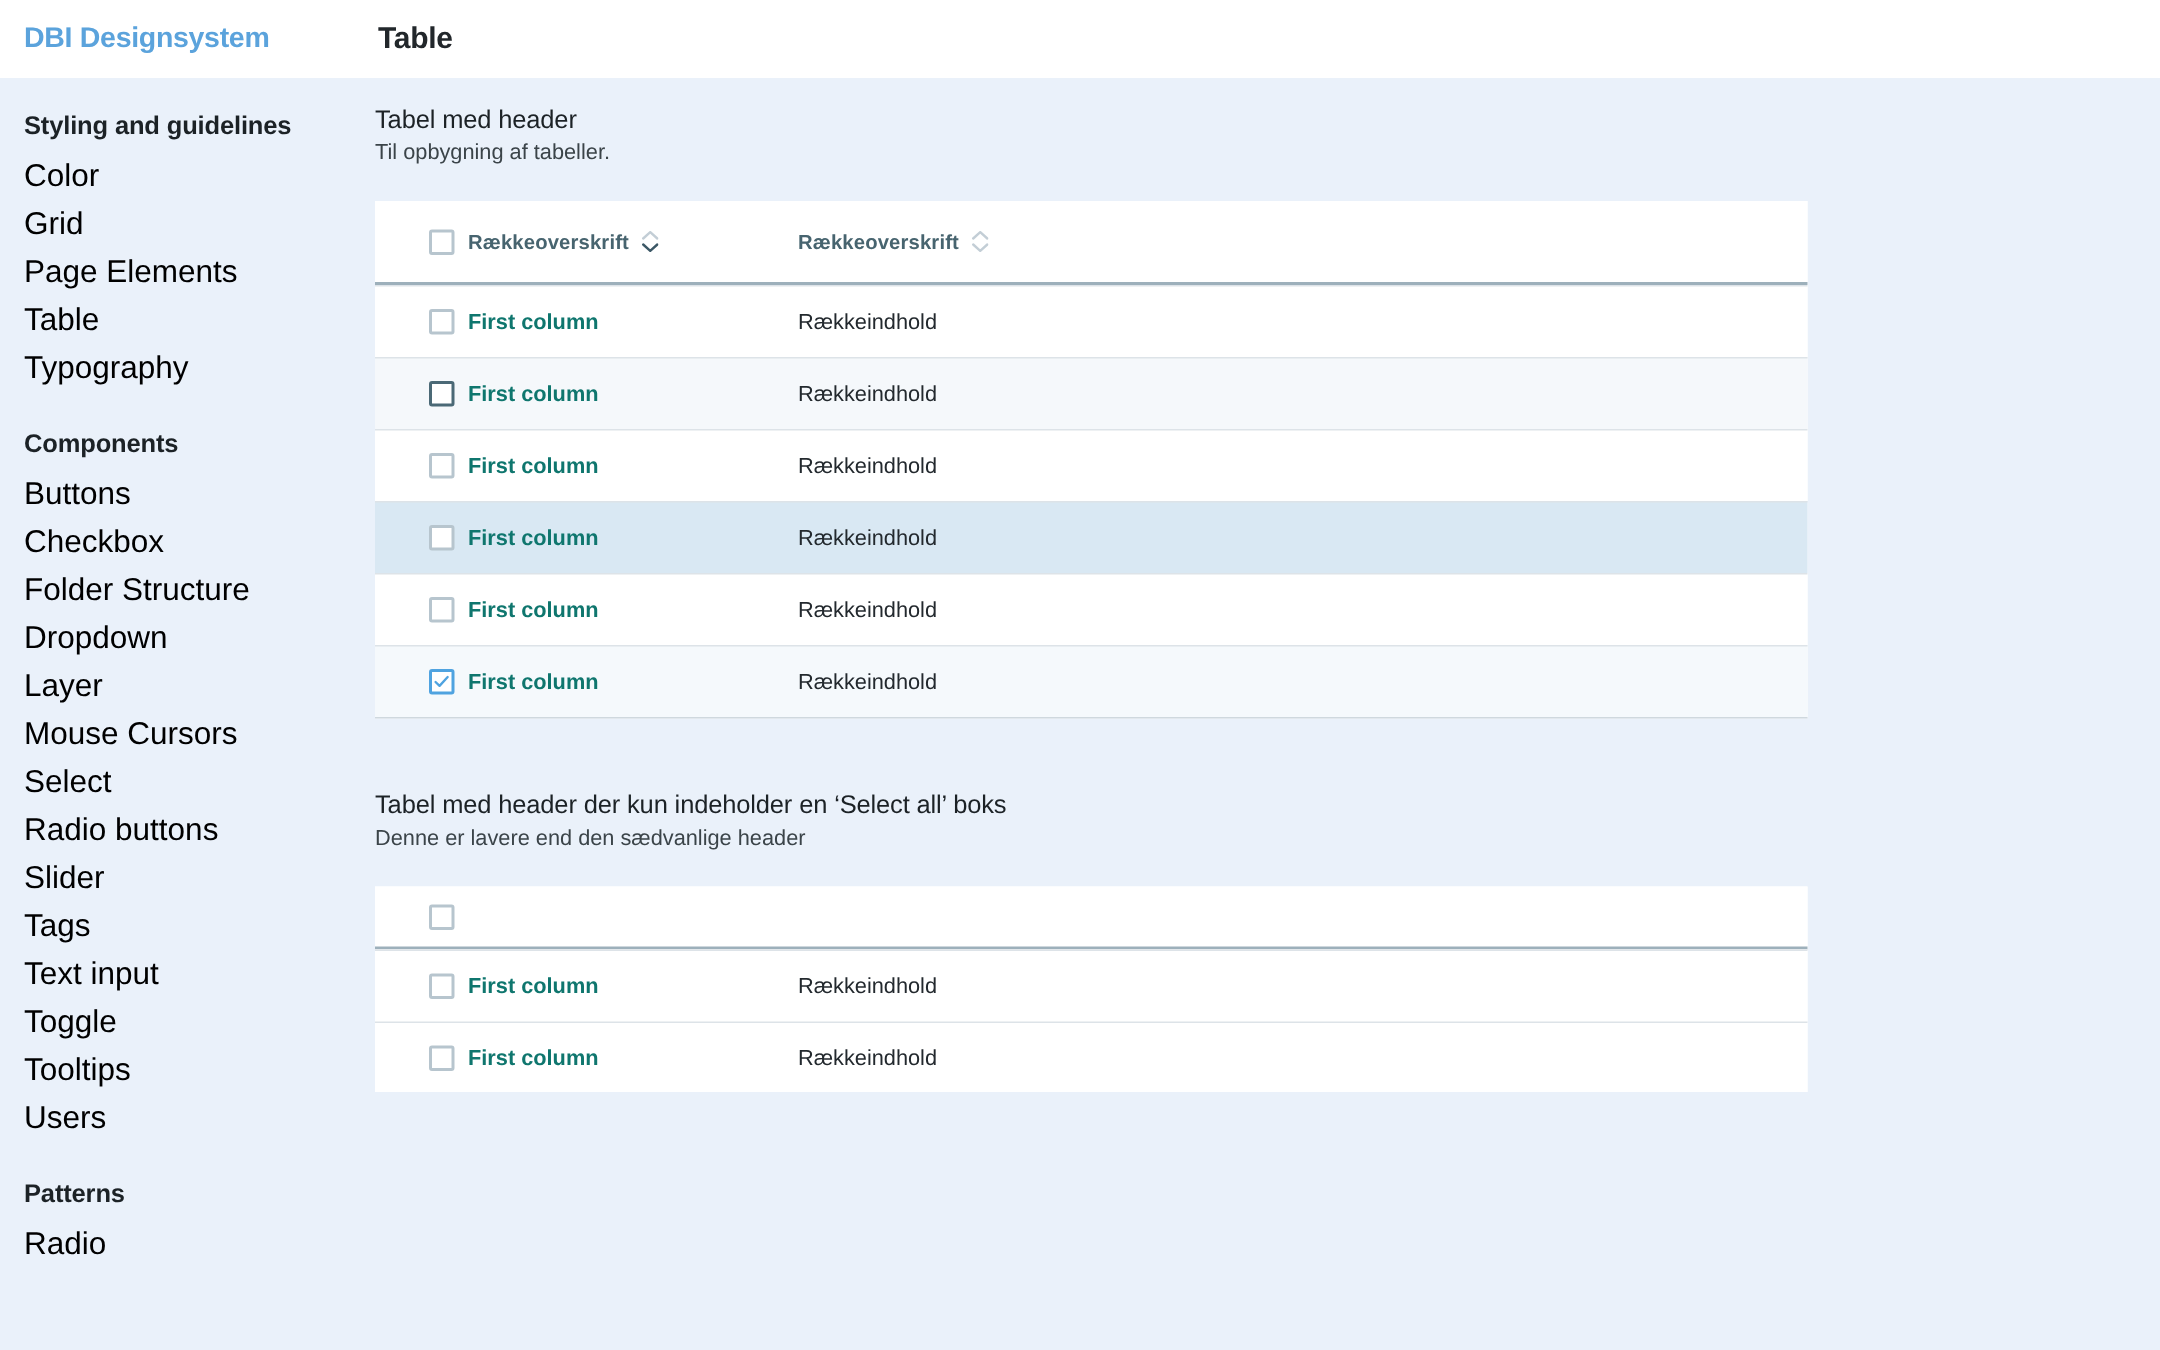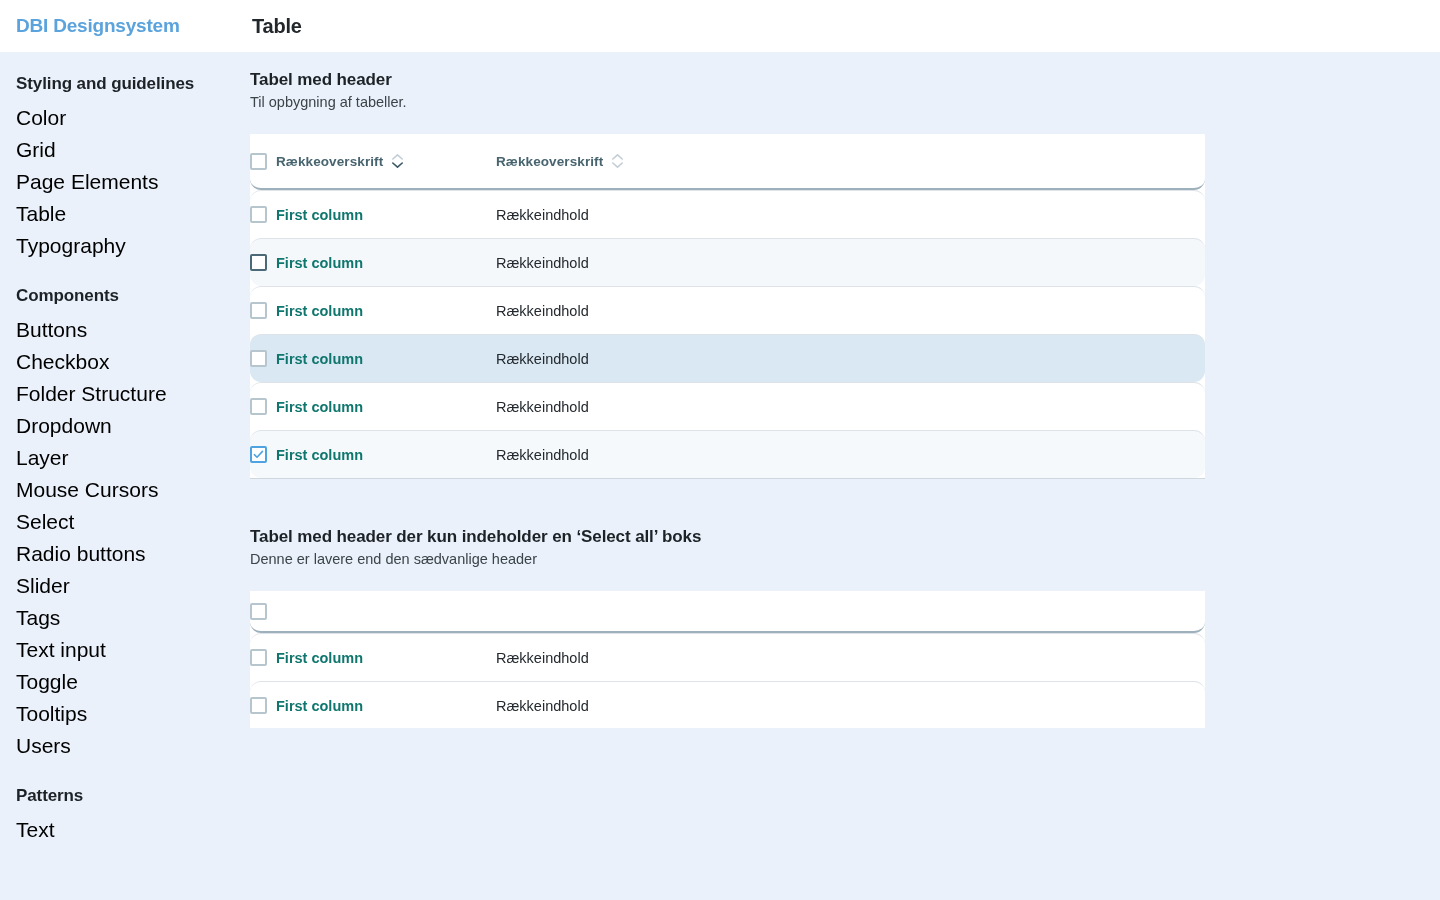--- a/index.html
+++ b/index.html
@@ -72,45 +72,44 @@
   
   .main {
     flex: 1 1 auto;
     background: #eaf1fa;
     padding: 18px 0 0 16px;
     overflow: hidden;
   }
   .section + .section { margin-top: 48px; }
   .section-title {
     font-size: 17px;
-    font-weight: 700;
+    font-weight: 400;
     color: #1c2226;
     letter-spacing: -0.1px;
     margin-bottom: 4px;
   }
   .section-sub {
     font-size: 14.5px;
     color: #3b4449;
     margin-bottom: 24px;
   }
 
   
   .table-wrap {
     width: 955px;
     background: #ffffff;
     border-bottom: 1px solid #cfd8de;
   }
   .trow {
     display: flex;
     align-items: center;
     height: 48px;
-    padding-left: 0;
+    padding-left: 36px;
     border-top: 1px solid #dde3e8;
     background: #ffffff;
-    border-radius: 11px;
   }
   .trow:first-child { border-top: none; }
 
   .thead {
     height: 56px;
     border-top: none;
     border-bottom: 2px solid #9db0bb;
     background: #ffffff;
   }
   .thead.compact { height: 42px; }
@@ -200,21 +199,21 @@
         <a class="nav-item">Radio buttons</a>
         <a class="nav-item">Slider</a>
         <a class="nav-item">Tags</a>
         <a class="nav-item">Text input</a>
         <a class="nav-item">Toggle</a>
         <a class="nav-item">Tooltips</a>
         <a class="nav-item">Users</a>
       </div>
       <div class="nav-group">
         <div class="nav-heading">Patterns</div>
-        <a class="nav-item">Text</a>
+        <a class="nav-item">Radio</a>
       </div>
     </nav>
 
   <main class="main" id="main">
       <section class="section">
         <h2 class="section-title">Tabel med header</h2>
         <p class="section-sub">Til opbygning af tabeller.</p>
         <div class="table-wrap">
           <div class="trow thead">
             <div class="cell-check">

